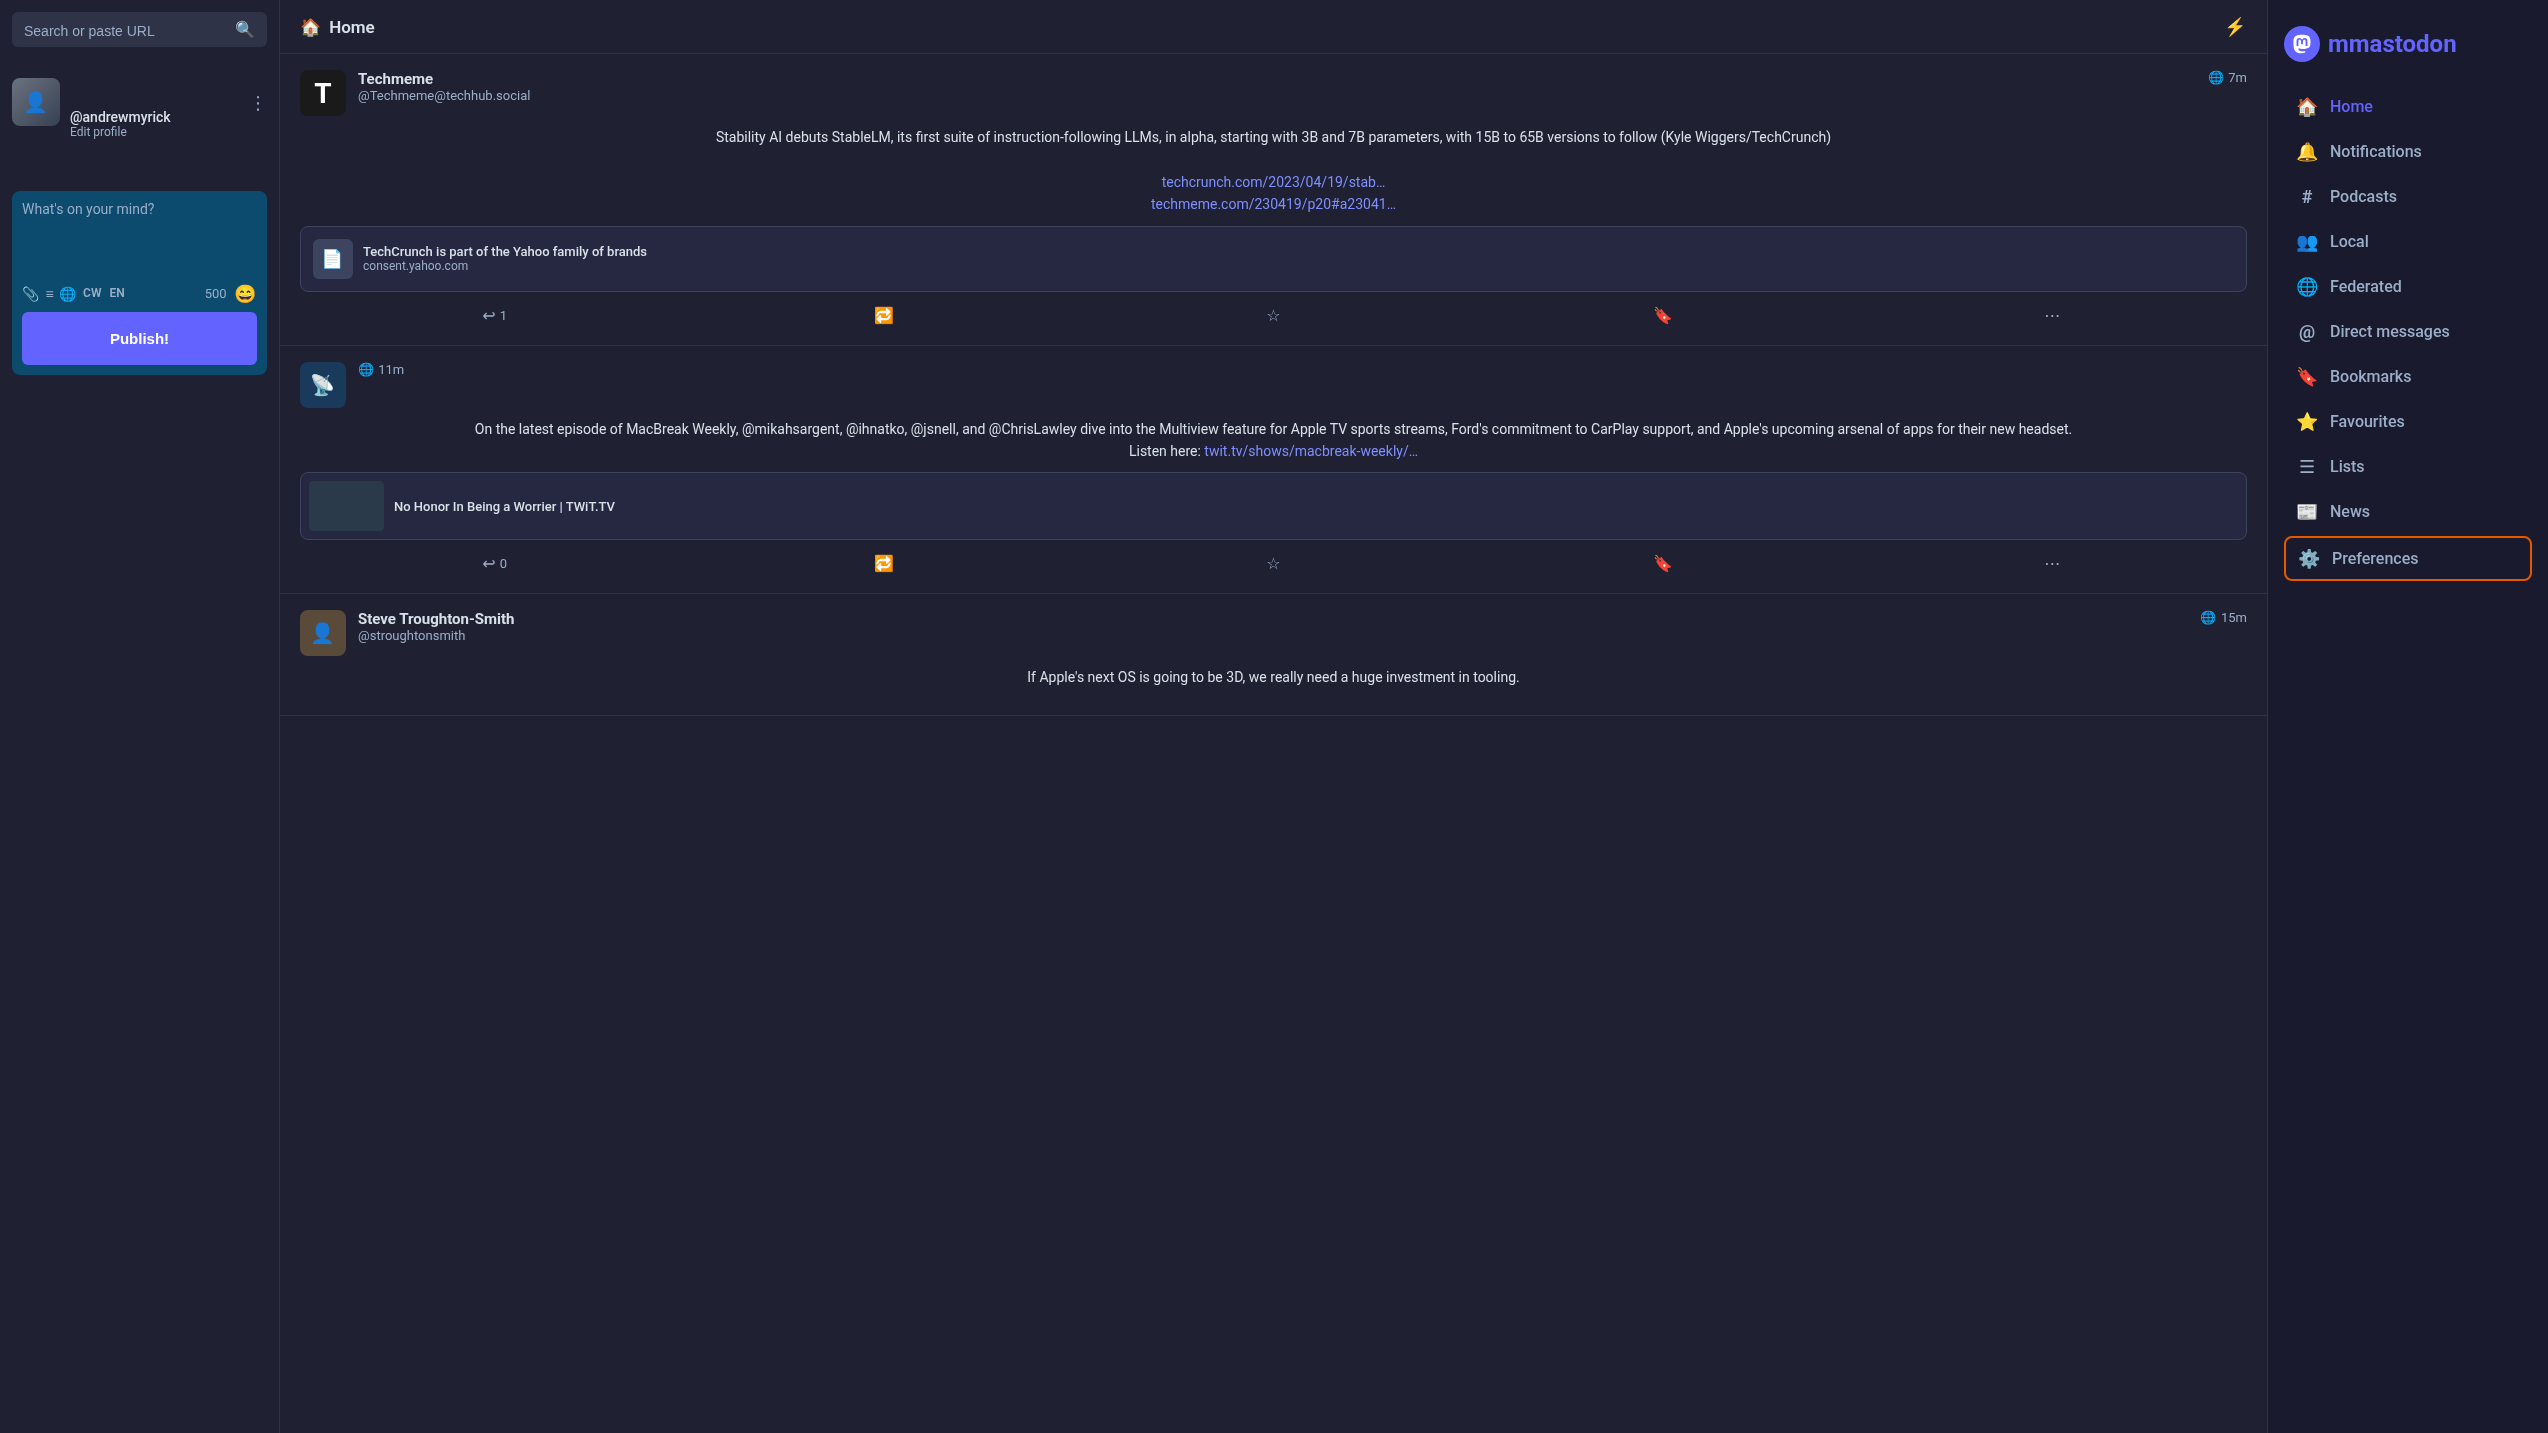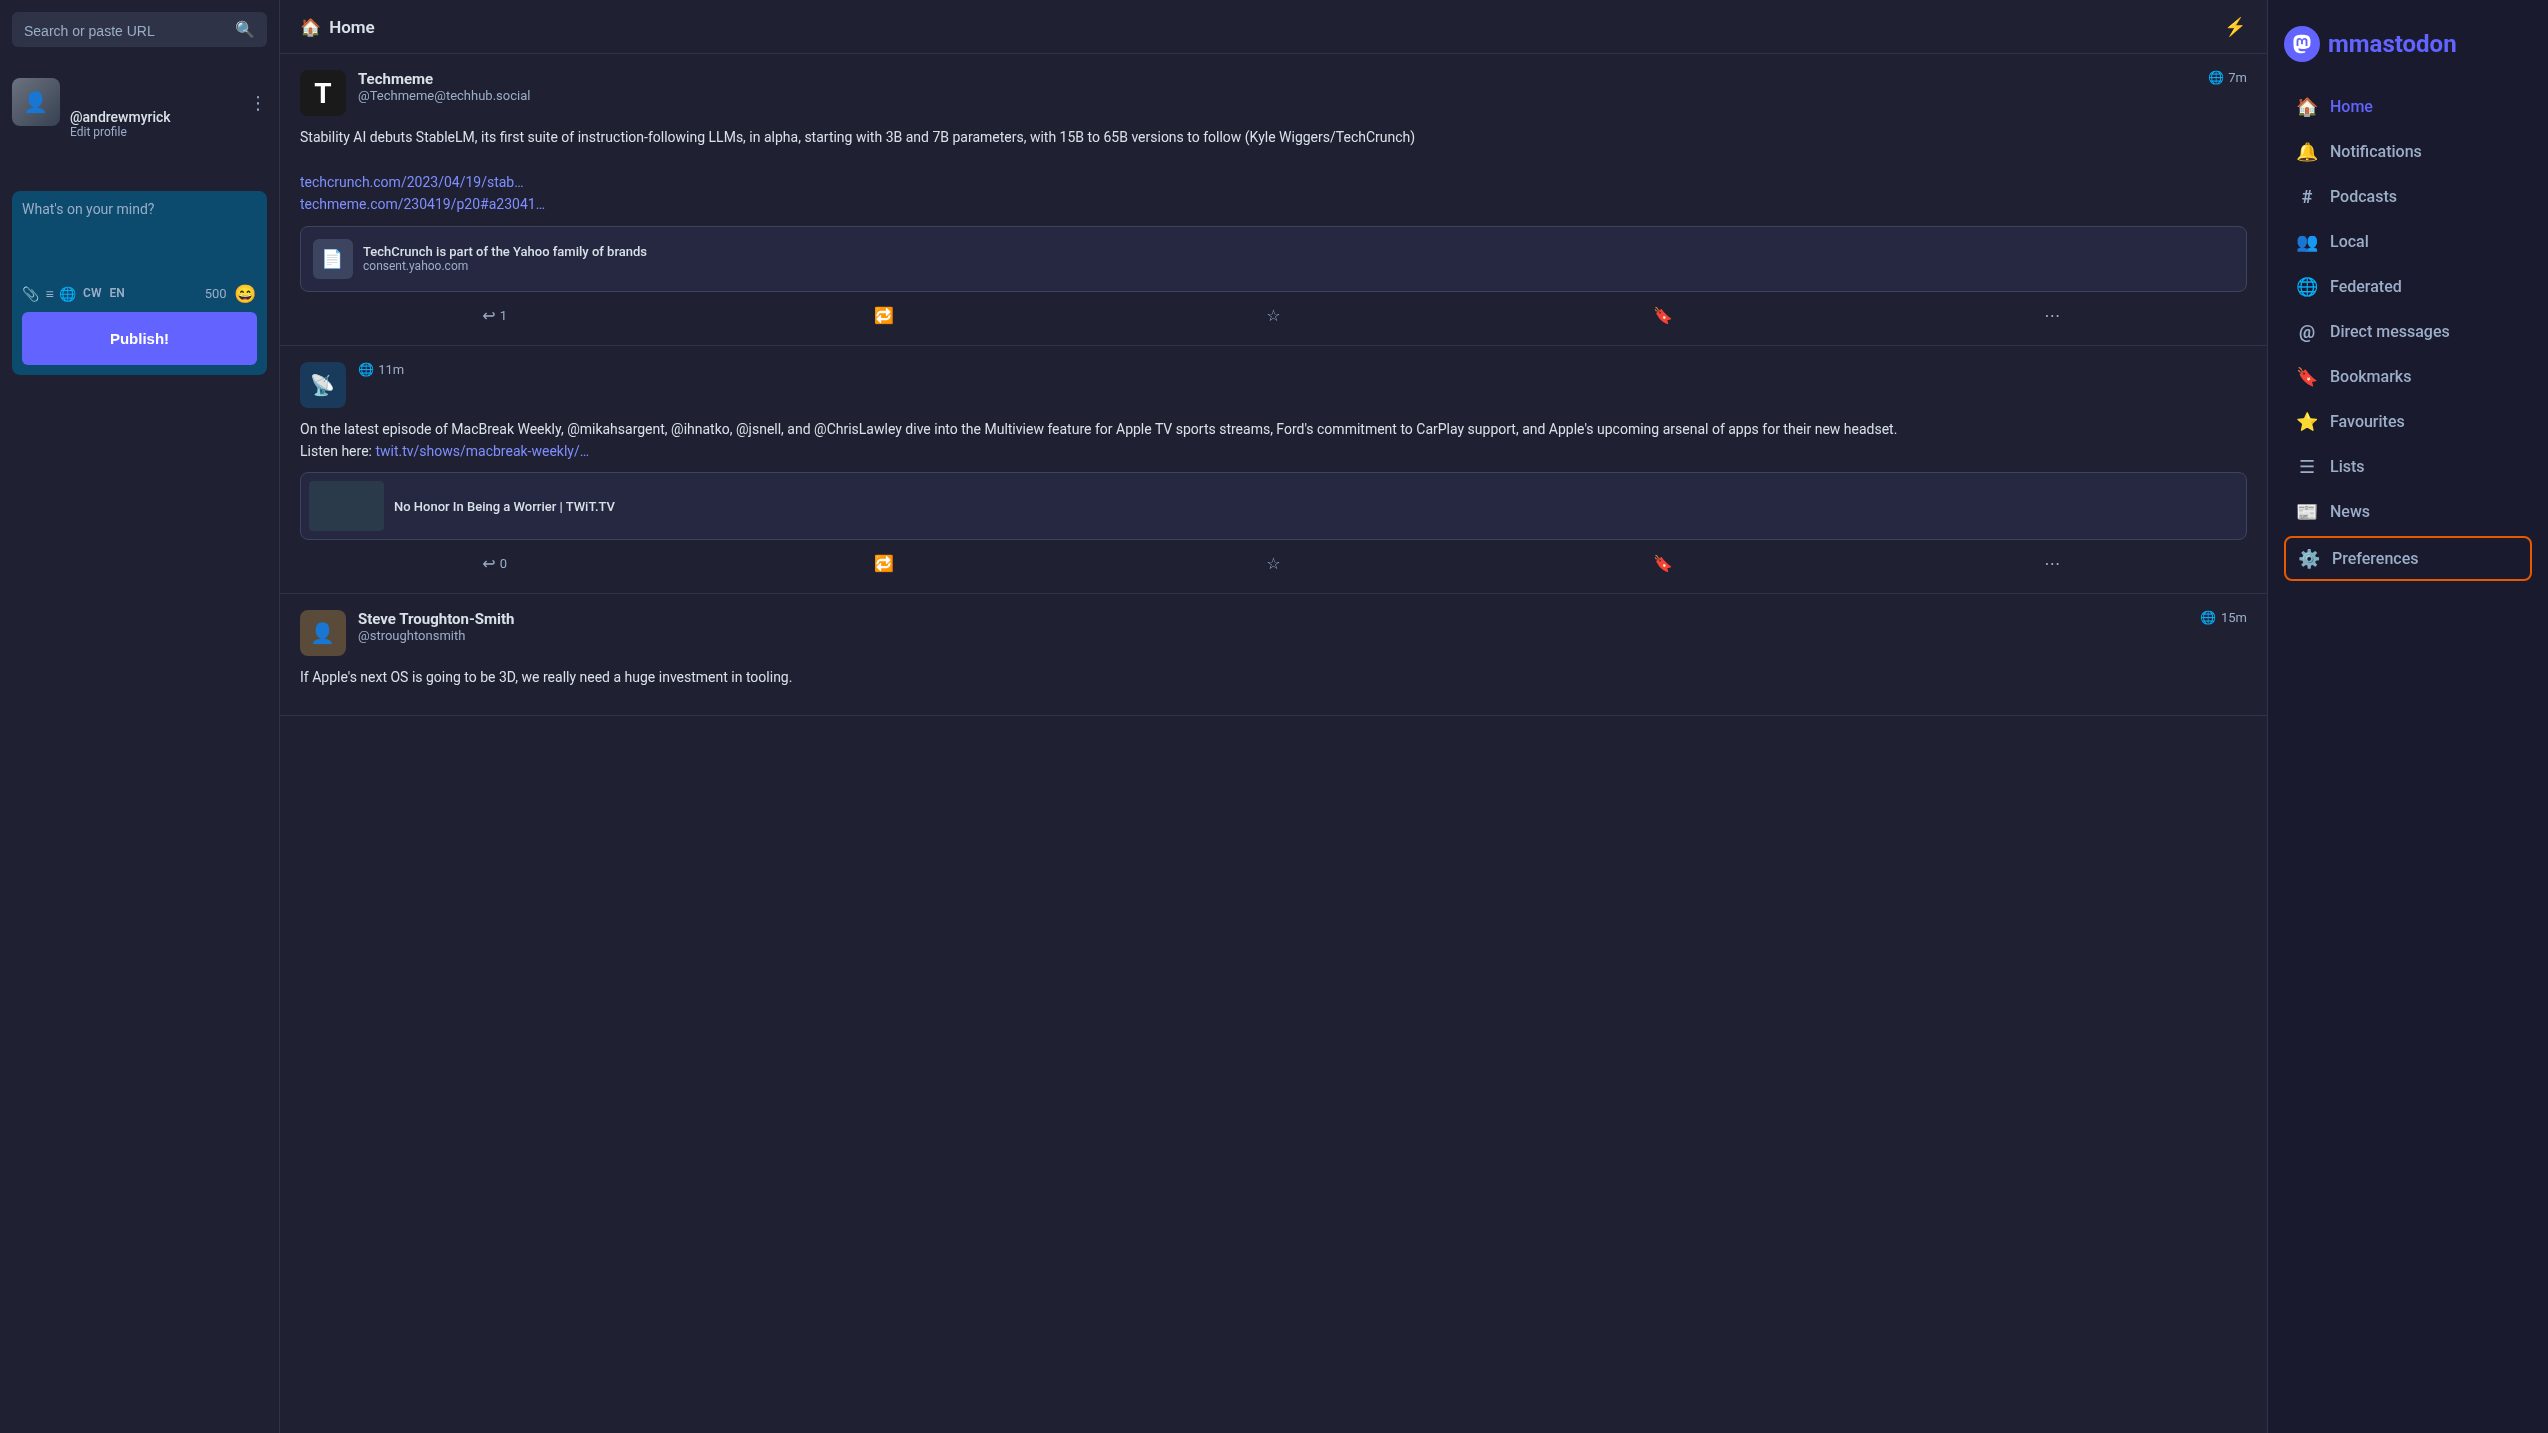--- a/index.html
+++ b/index.html
@@ -212,20 +212,21 @@
       font-size: 13px;
       color: #9baec8;
       white-space: nowrap;
     }
 
     .post-body {
       font-size: 14px;
       line-height: 1.6;
       color: #d9e1e8;
       margin-bottom: 10px;
+      text-align: center;
     }
 
     .post-link { color: #7f8fff; text-decoration: none; }
 
     .link-preview {
       border: 1px solid #3d4460;
       border-radius: 8px;
       padding: 12px;
       display: flex;
       gap: 10px;

